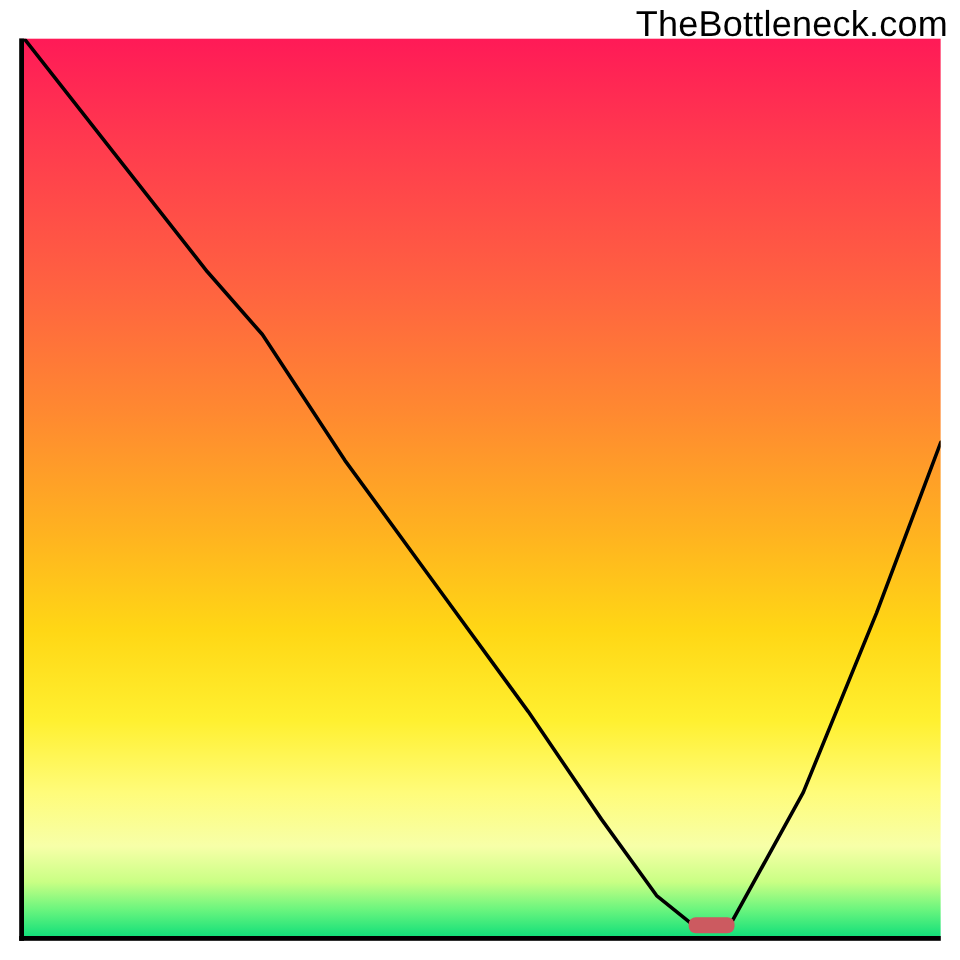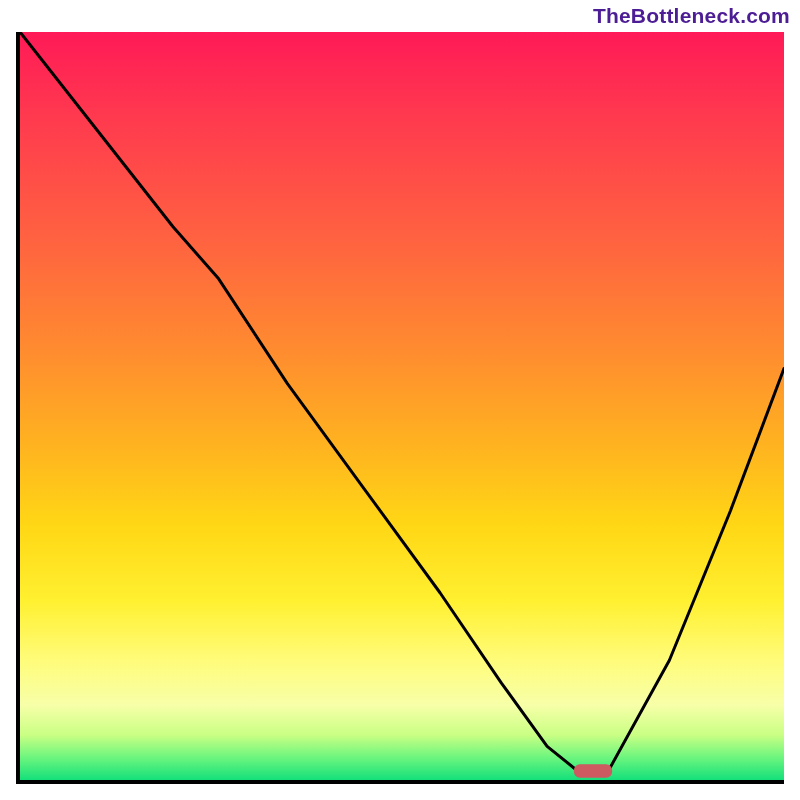--- a/index.html
+++ b/index.html
@@ -13,23 +13,23 @@
   }
   .chart-wrap {
     position: relative;
     width: 800px;
     height: 800px;
   }
   .watermark {
     position: absolute;
     top: 4px;
     right: 10px;
-    font-size: 21px;
-    font-weight: 700;
-    color: #4c1d95;
+    font-size: 30px;
+    font-weight: 400;
+    color: #000000;
     letter-spacing: 0.2px;
   }
   .plot-area {
     position: absolute;
     top: 32px;
     left: 16px;
     width: 768px;
     height: 752px;
     box-sizing: border-box;
     border-left: 4px solid #000;

